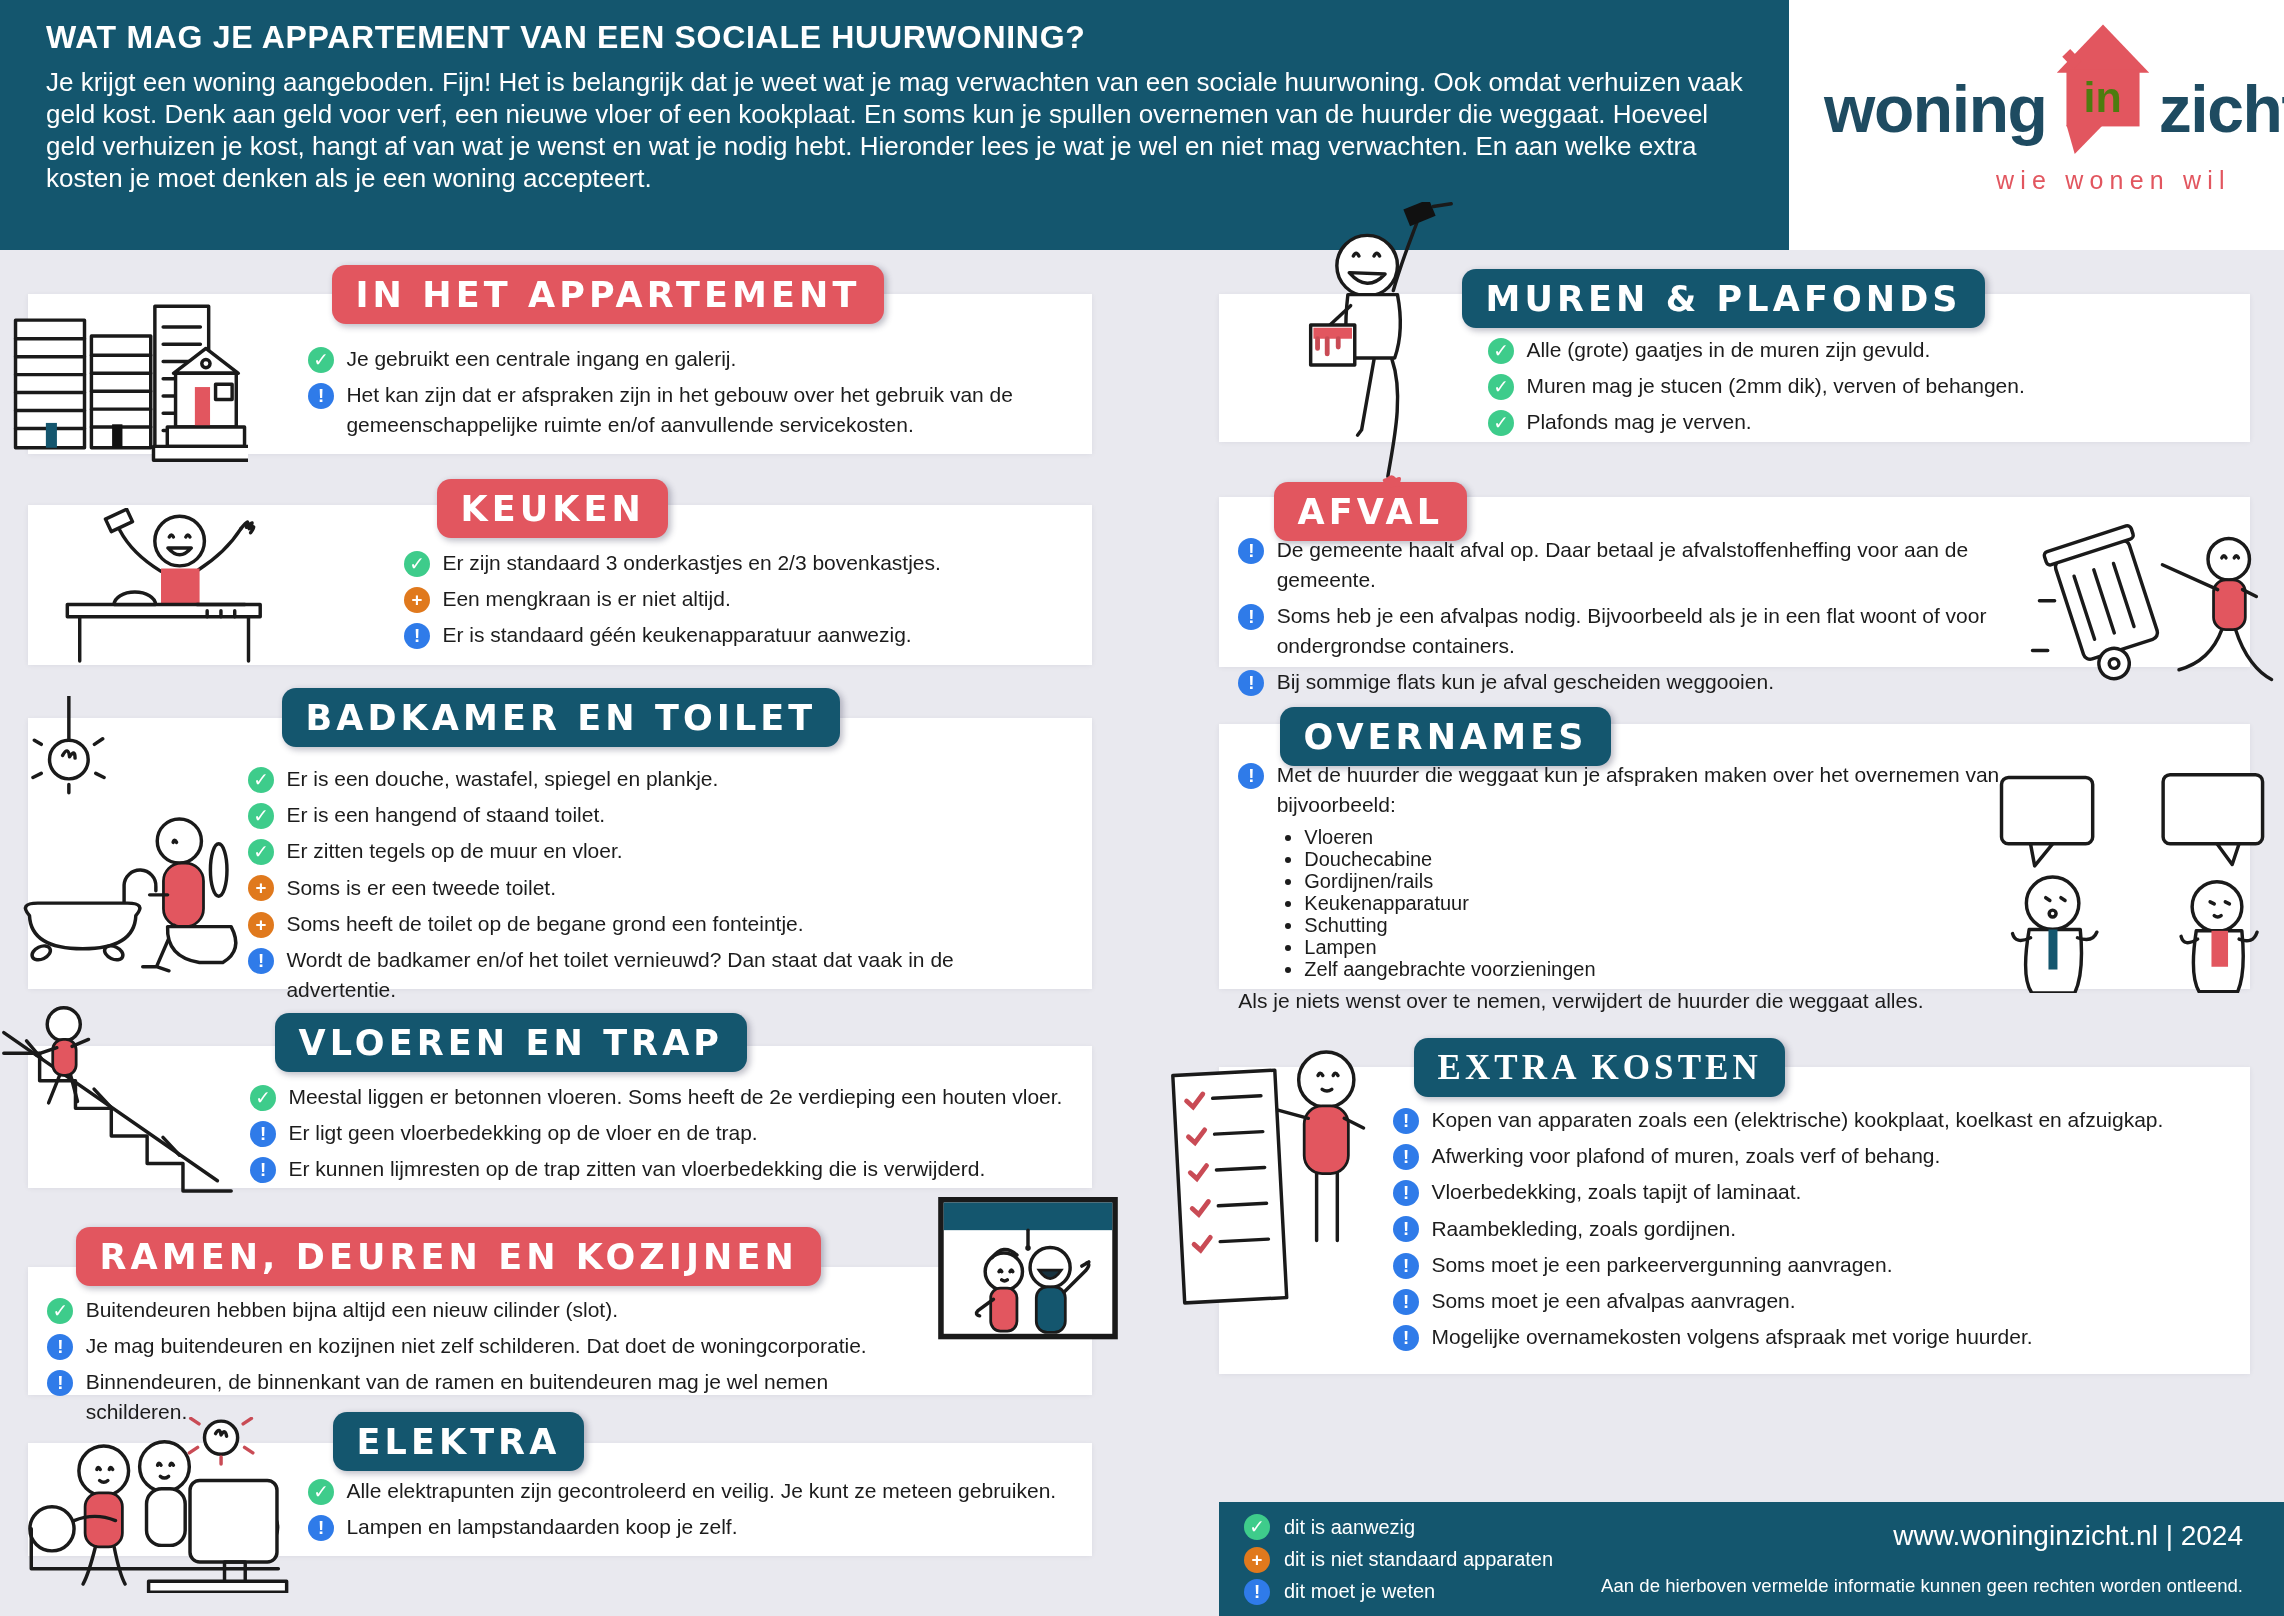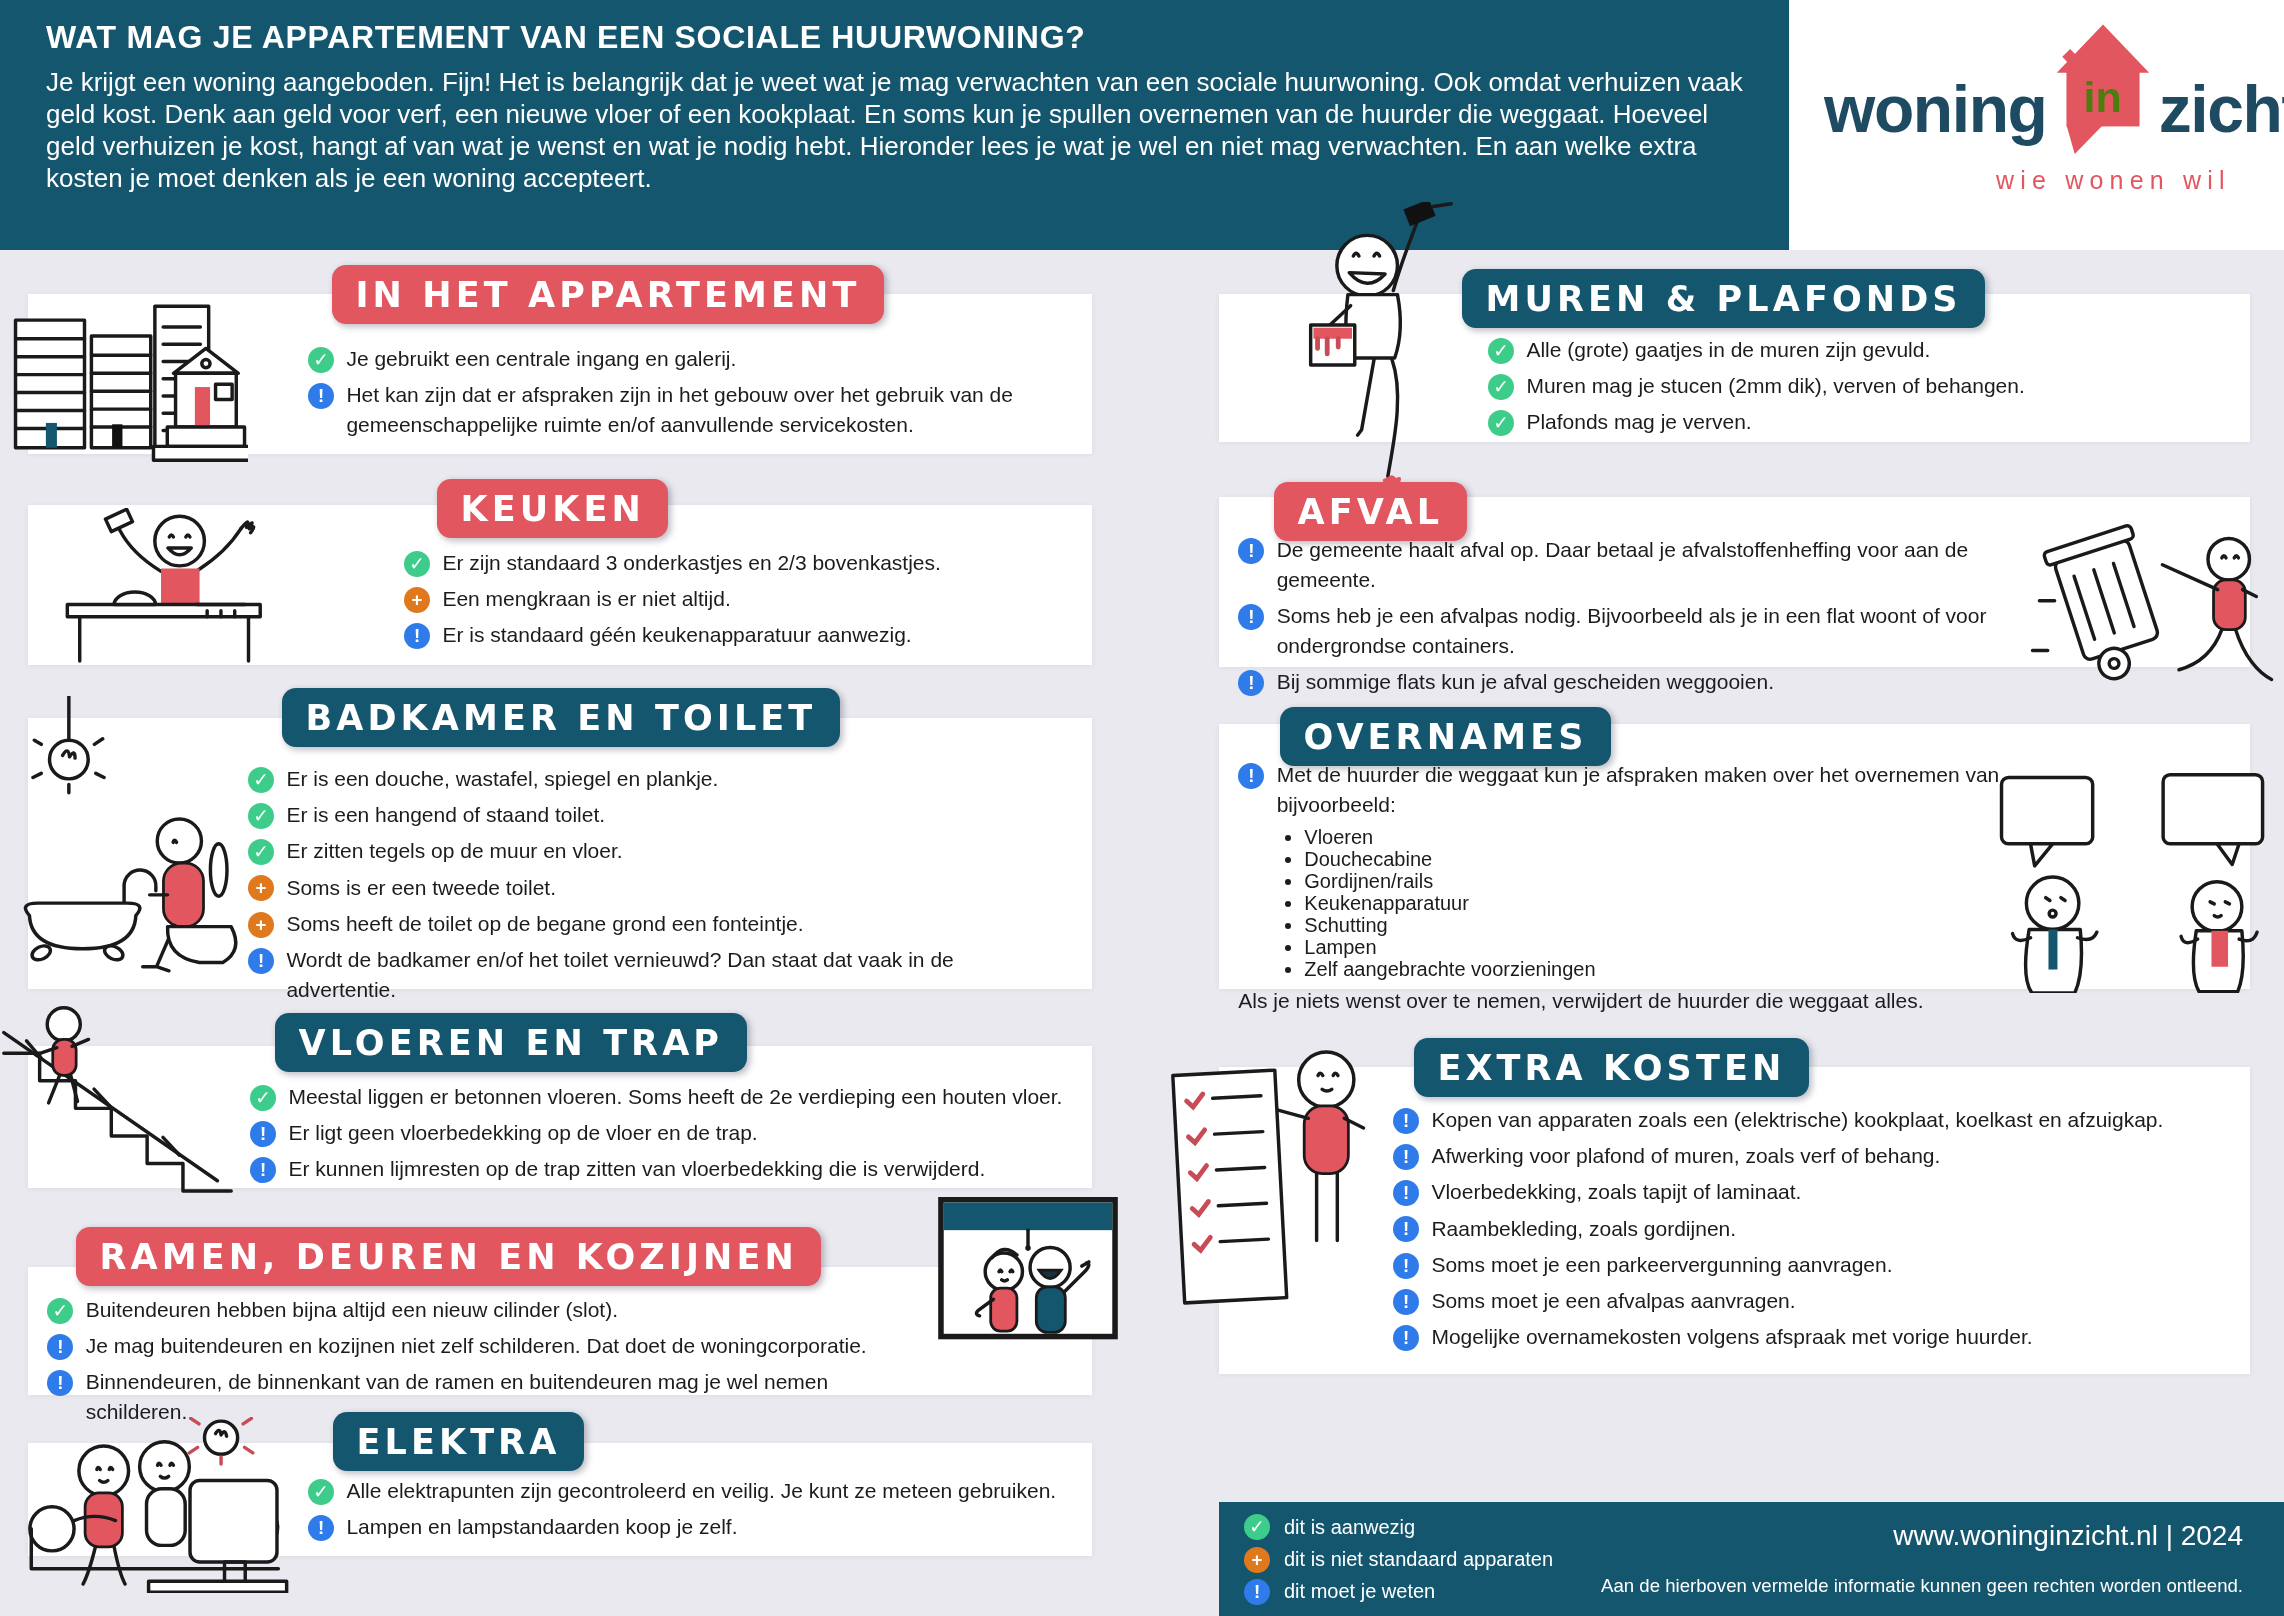--- a/index.html
+++ b/index.html
@@ -285,21 +285,21 @@
         <li>
           <span class="li-icon" style="background: rgb(47, 123, 233);">!</span>
           <span class="li-text">Soms moet je een afvalpas aanvragen.</span>
         </li>
         <li>
           <span class="li-icon" style="background: rgb(47, 123, 233);">!</span>
           <span class="li-text">Mogelijke overnamekosten volgens afspraak met vorige huurder.</span>
         </li>
       </ul>
   </section>
-  <div class="badge badge-teal" style="left:1414px;top:1038px;">EXTRA KOSTEN</div>
+  <div class="badge badge-teal" style="left:1414px;top:1038px;font-family:Liberation Serif, serif;">EXTRA KOSTEN</div>
 
   <div class="footer-box">
     <ul class="legend">
 
     <li>
           <span class="li-icon" style="background: rgb(62, 204, 139);">✓</span>
           <span class="legend-label">dit is aanwezig</span>
         </li>
         <li>
           <span class="li-icon" style="background: rgb(224, 121, 29);">+</span>

